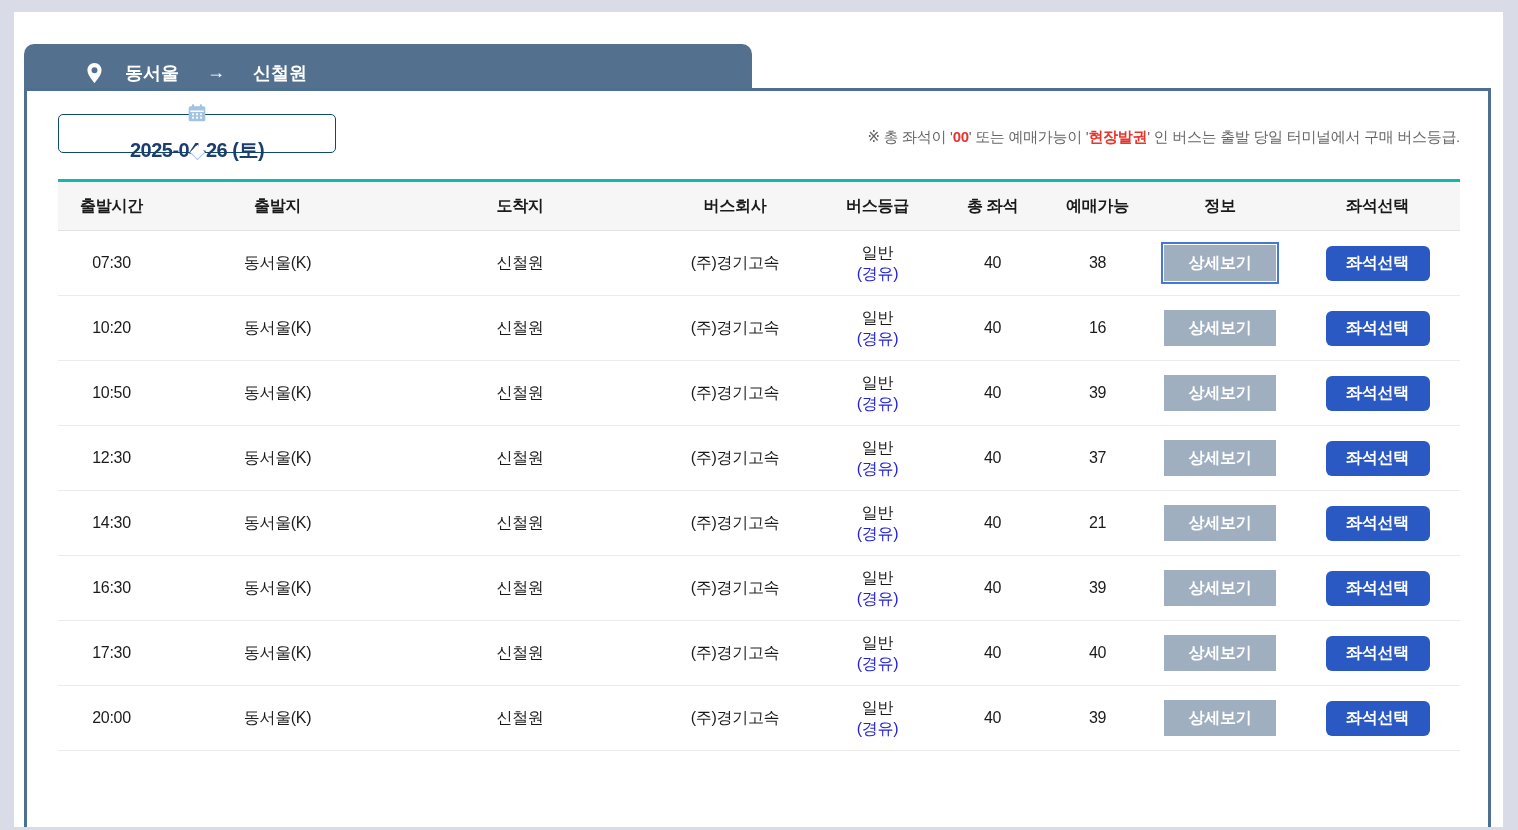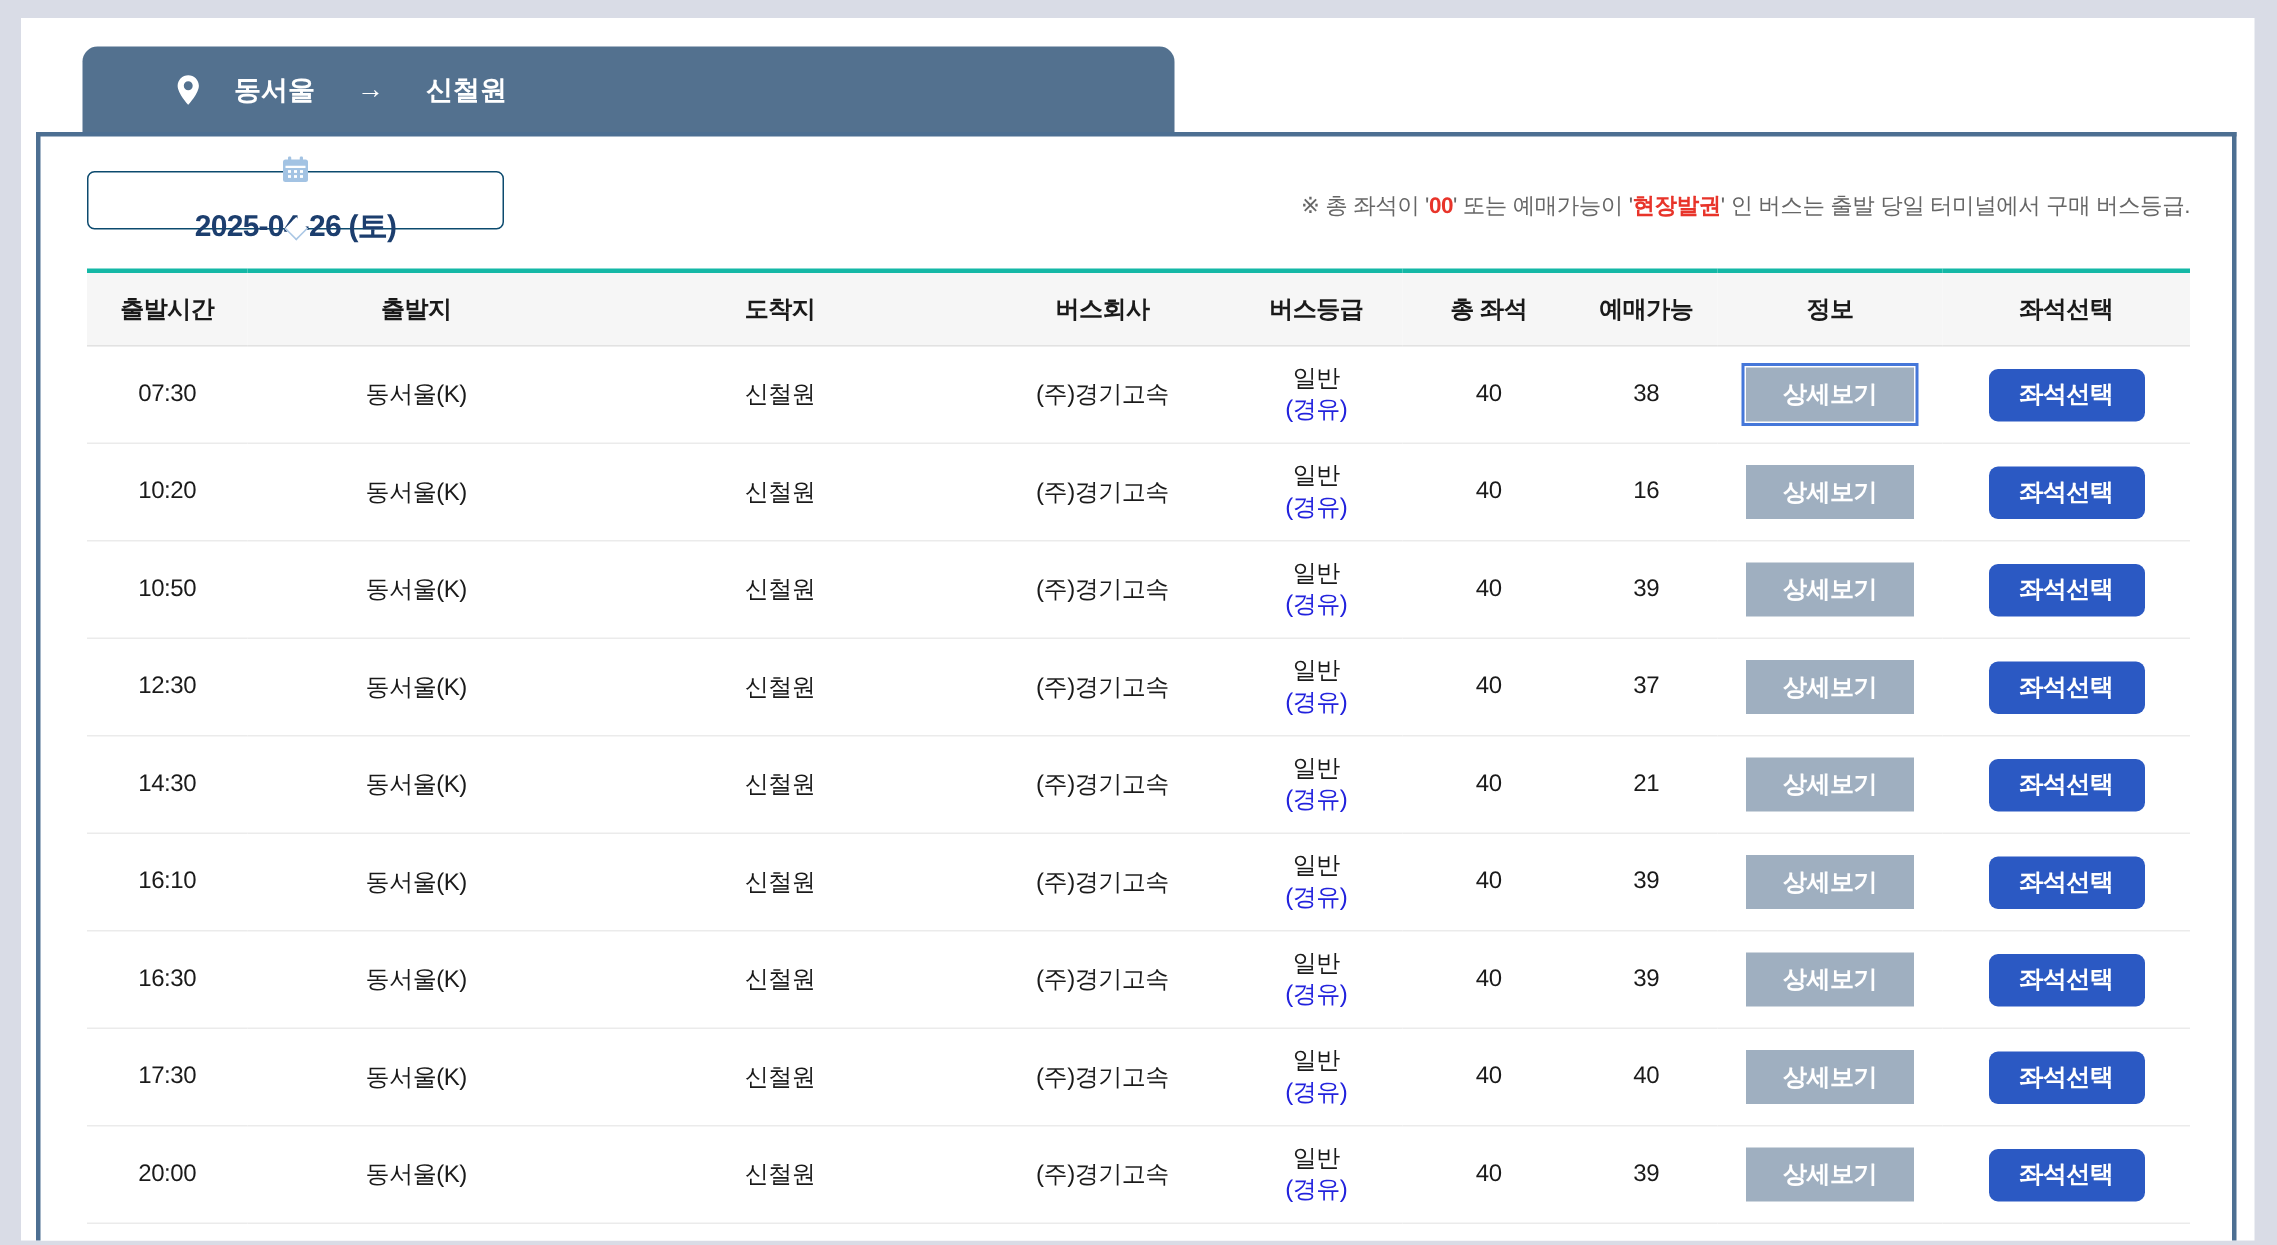--- a/index.html
+++ b/index.html
@@ -12,33 +12,32 @@
   .page {
     position: absolute;
     left: 14px; top: 12px;
     width: 1489px; height: 815px;
     background: #ffffff;
     overflow: hidden;
   }
   
   .route-tab {
     position: absolute;
-    left: 10px; top: 19px;
+    left: 10px; top: 32px;
     width: 728px; height: 57px;
     background: #53718f;
     border-radius: 10px 10px 0 0;
     display: flex;
     align-items: center;
     padding-left: 62px;
     gap: 28px;
     color: #ffffff;
     font-size: 18px;
     font-weight: bold;
     cursor: pointer;
-    margin-left: 31px;
   }
   .route-tab .pin { display: flex; align-items: center; margin-right: -6px; }
   
   .panel {
     position: absolute;
     left: 10px; top: 76px;
     width: 1467px; height: 760px;
     border: 3px solid #4d6f92;
     border-bottom: none;
     background: #ffffff;
@@ -267,31 +266,20 @@
             <td>동서울(K)</td>
             <td>신철원</td>
             <td>(주)경기고속</td>
             <td class="grade"><span>일반</span><br><span class="via">(경유)</span></td>
             <td>40</td>
             <td class="avail">21</td>
             <td><button class="btn-detail">상세보기</button></td>
             <td><button class="btn-seat">좌석선택</button></td>
           </tr>
           <tr>
-            <td>16:10</td>
-            <td>동서울(K)</td>
-            <td>신철원</td>
-            <td>(주)경기고속</td>
-            <td class="grade"><span>일반</span><br><span class="via">(경유)</span></td>
-            <td>40</td>
-            <td class="avail">39</td>
-            <td><button class="btn-detail">상세보기</button></td>
-            <td><button class="btn-seat">좌석선택</button></td>
-          </tr>
-          <tr>
             <td>16:30</td>
             <td>동서울(K)</td>
             <td>신철원</td>
             <td>(주)경기고속</td>
             <td class="grade"><span>일반</span><br><span class="via">(경유)</span></td>
             <td>40</td>
             <td class="avail">39</td>
             <td><button class="btn-detail">상세보기</button></td>
             <td><button class="btn-seat">좌석선택</button></td>
           </tr>

